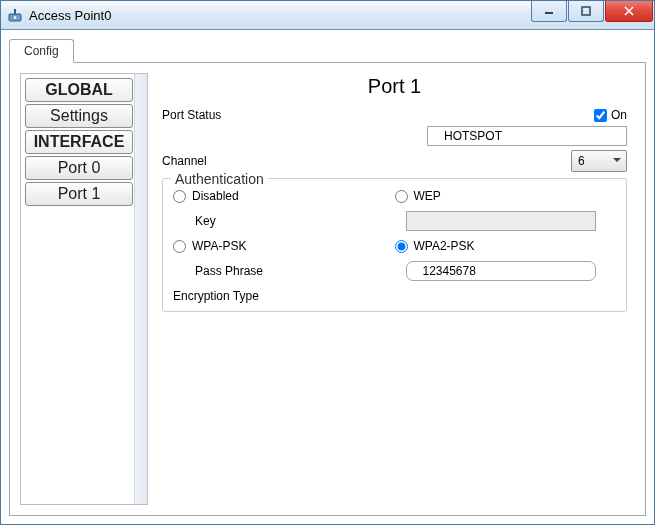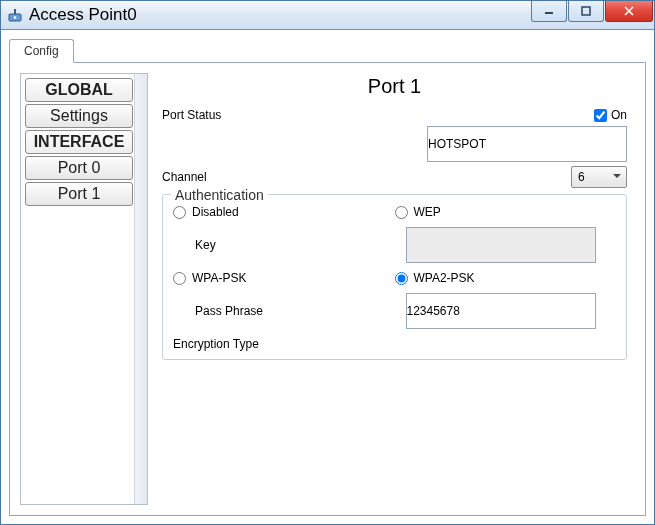--- a/index.html
+++ b/index.html
@@ -1,38 +1,38 @@
 <!DOCTYPE html>
 <html><head>
 <meta charset="utf-8">
 <style>
 html,body{margin:0;padding:0;font-family:"Segoe UI",Tahoma,sans-serif;font-size:12px;background:#fff}
 .window{width:655px;height:525px;box-sizing:border-box;border:1px solid #4a78a4;background:#fff;display:flex;flex-direction:column}
 .titlebar{height:28px;background:linear-gradient(#f6f9fd,#dfe9f5 45%,#cfe0f2);display:flex;align-items:center;padding:0 0 0 6px;border-bottom:1px solid #6d8fb3}
 .titlebar .icon-slot{width:16px;height:16px;margin-right:6px;display:flex;align-items:center;justify-content:center}
-.titlebar .title{color:#000;font-size:17px;flex:1}
+.titlebar .title{color:#000;font-size:13px;flex:1}
 .titlebar .controls{display:flex;height:100%}
 .winbtn{width:34px;height:20px;margin-top:0;margin-right:1px;border:1px solid #5a7ca0;border-top:none;border-radius:0 0 3px 3px;background:linear-gradient(#e8f0fa,#cde0f4);display:flex;align-items:center;justify-content:center;color:#2b4560;font-size:10px}
 .winbtn.close{width:46px;background:linear-gradient(#f07b72,#e44b3f 45%,#cf3125);border-color:#9c2a21;color:#fff;font-weight:bold;font-size:12px}
 .content{flex:1;display:flex;flex-direction:column;padding:8px;box-sizing:border-box}
 .tabstrip{display:flex;height:24px;border-bottom:1px solid #9aa7b8;position:relative}
 .tab{padding:4px 14px 3px;border:1px solid #9aa7b8;border-bottom:none;margin-right:2px;background:linear-gradient(#fbfcfe,#e7eef7);border-radius:3px 3px 0 0;color:#333;position:relative;top:1px}
 .tab.active{background:#fff;border-bottom:1px solid #fff;z-index:2}
 .panelwrap{flex:1;border:1px solid #9aa7b8;border-top:none;background:#fff;display:flex;padding:10px;box-sizing:border-box}
 .sidebar{width:128px;border:1px solid #b5becb;position:relative;box-sizing:border-box;padding:4px 14px 4px 4px}
 .sidebar .scrollbar{position:absolute;right:0;top:0;bottom:0;width:12px;border-left:1px solid #cfd6e0;background:linear-gradient(90deg,#f0f3f7,#e3e9f0)}
 .sidebtn{display:block;width:100%;box-sizing:border-box;text-align:center;border:1px solid #8b8b8b;background:linear-gradient(#fdfdfd,#e7e7e7);border-radius:3px;padding:2px 0;margin-bottom:2px;font-size:16px;color:#222}
 .sidebtn.header{font-weight:bold;background:linear-gradient(#fdfdfd,#ededed)}
 .main{flex:1;padding:0 8px 0 14px;box-sizing:border-box}
 .main h2{text-align:center;font-weight:normal;font-size:20px;margin:2px 0 10px}
 .row{display:flex;align-items:center;margin-bottom:4px}
 .row .label{width:200px}
 .row .val{flex:1;display:flex;align-items:center;justify-content:flex-start}
 .row .val.right{justify-content:flex-end}
-.textin{height:36px;border:1px solid #9aa7b8;background:#fff;padding:0 0;font-size:12px;box-sizing:border-box}
+.textin{height:20px;border:1px solid #9aa7b8;background:#fff;padding:0 16px;font-size:12px;box-sizing:border-box}
 .textin.readonly{background:#ececec}
 .chk{width:13px;height:13px;margin:0 4px 0 0;vertical-align:middle}
 .selectlike{height:20px;border:1px solid #8c8c8c;background:linear-gradient(#fafafa,#e4e4e4);display:inline-flex;align-items:center;padding:0 18px 0 6px;position:relative;font-size:12px;border-radius:2px}
 .selectlike::after{content:"";position:absolute;right:5px;top:7px;border:4px solid transparent;border-top-color:#444}
 .groupbox{border:1px solid #c7ced8;border-radius:3px;margin-top:6px;padding:10px 10px 8px;position:relative}
 .groupbox>.legend{position:absolute;top:-8px;left:8px;background:#fff;padding:0 4px;font-size:14px;color:#333}
 .authrow{display:flex;align-items:center;margin-bottom:8px}
 .authrow .col{flex:1;display:flex;align-items:center}
 .authrow .col.right{flex:1}
 .indent{padding-left:22px}
@@ -142,21 +142,21 @@
             <div class="col right">
                 <input type="radio" name="auth" checked="" style="">
                 <span>WPA2-PSK</span>
               </div>
           </div>
           <div class="authrow">
             <div class="col indent">
                 <span>Pass Phrase</span>
               </div>
             <div class="col right">
-                <input class="textin" style="width: 190px;" value="12345678">
+                <input class="textin" style="width: 190px; border-radius: 7px;" value="12345678">
               </div>
           </div>
 
           <div class="authrow" style="margin-bottom:0">
             <div class="col">
                 <span>Encryption Type</span>
               </div>
           </div>
         </div>
       </div>

